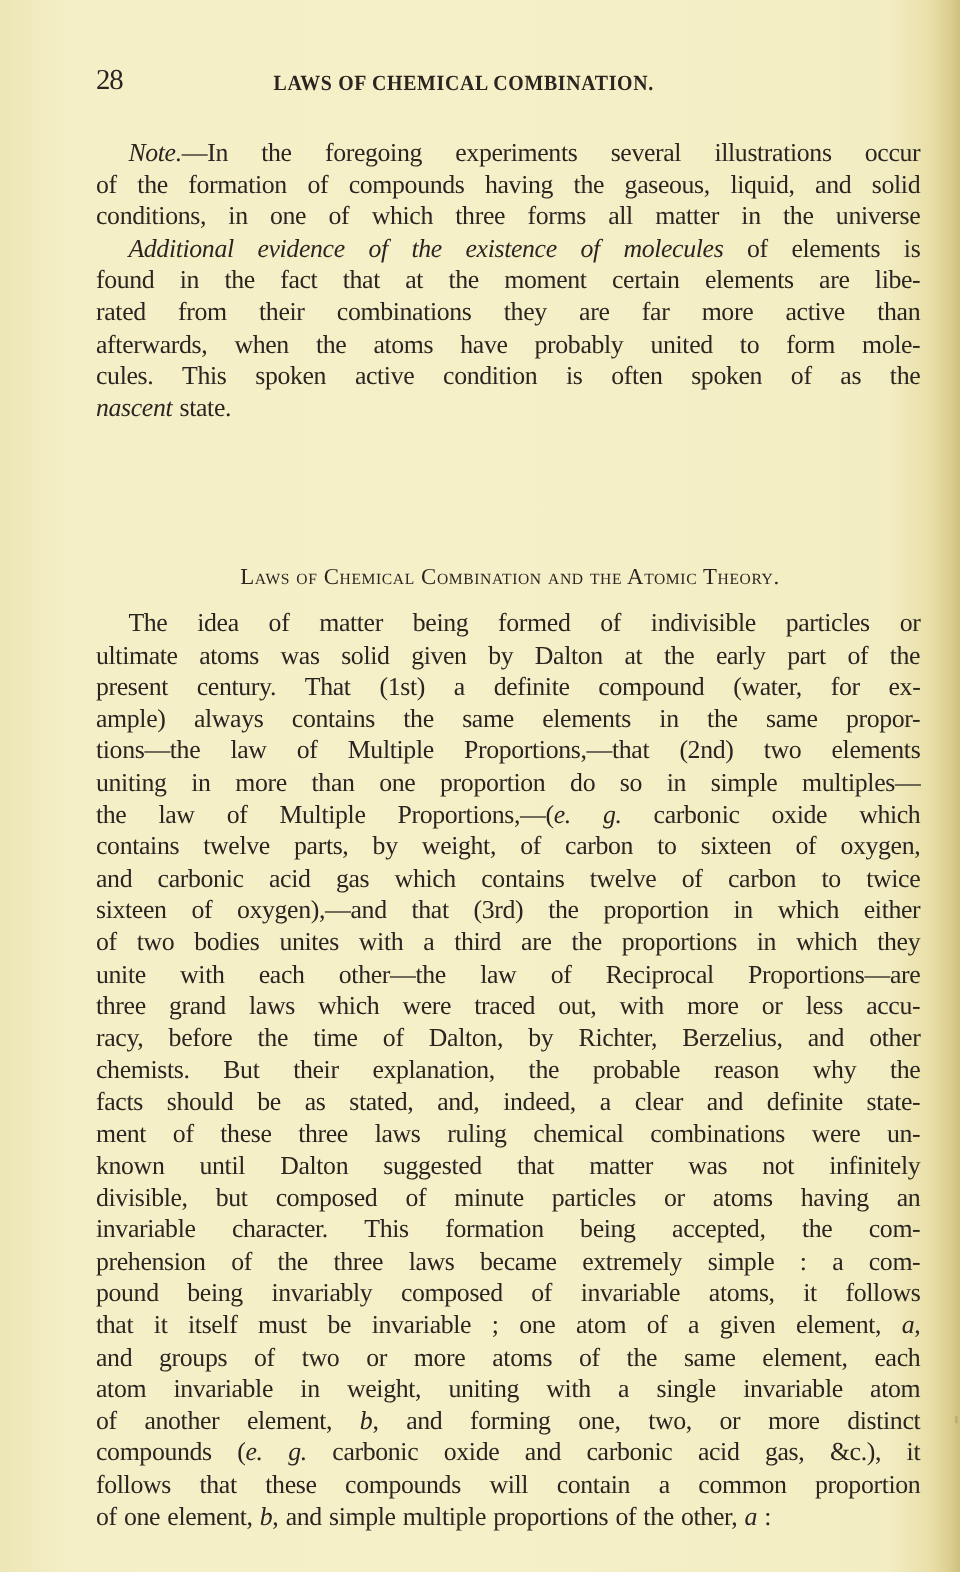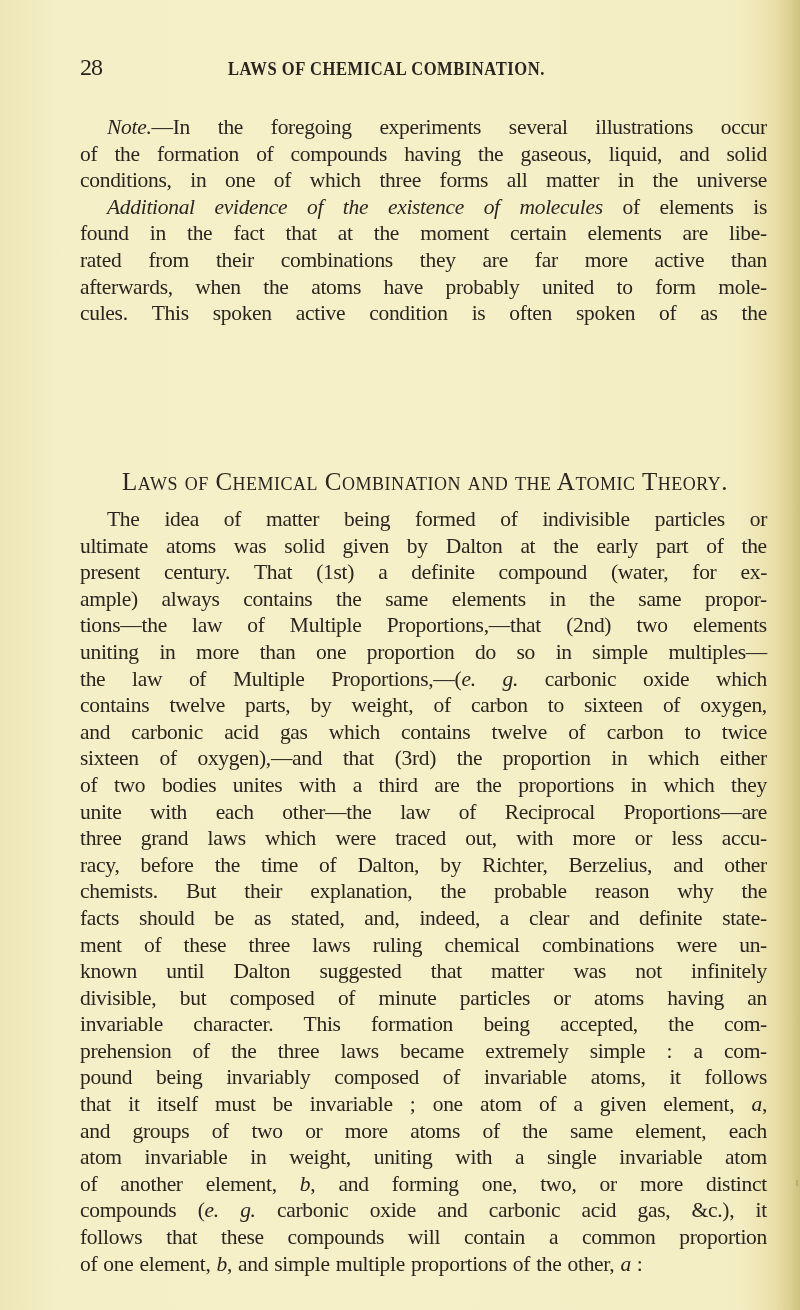--- a/index.html
+++ b/index.html
@@ -28,21 +28,21 @@
       text-align: justify; text-align-last: justify; white-space: nowrap;
       display: flex; justify-content: space-between;
       letter-spacing: -0.3px;
     }
     .line.last { justify-content: flex-start; }
     .line.last span.w { margin-right: 6px; }
     .line.indent { padding-left: 27px; }
     .i { font-style: italic; }
     .section-heading {
       position: absolute; top: 469px; left: 40px; width: 610px;
-      font-size: 25px; line-height: 26px; letter-spacing: 0.5px;
+      font-size: 19px; line-height: 26px; letter-spacing: 0.5px;
       font-variant: small-caps; white-space: nowrap; text-align: center;
     }
     #note-block { top: 114px; }
     #body-block { top: 506px; }
     .edge-mark { position: absolute; width: 2px; height: 6px; background: #b9ac78; }
   </style>
 </head>
 <body>
 
 <div class="page">
@@ -147,20 +147,24 @@
           <span class="w"><span>spoken</span></span>
           <span class="w"><span>active</span></span>
           <span class="w"><span>condition</span></span>
           <span class="w"><span>is</span></span>
           <span class="w"><span>often</span></span>
           <span class="w"><span>spoken</span></span>
           <span class="w"><span>of</span></span>
           <span class="w"><span>as</span></span>
           <span class="w"><span>the</span></span>
         </div>
+        <div class="line last">
+          <span class="w"><span class="i">nascent</span></span>
+          <span class="w"><span>state.</span></span>
+        </div>
       </div>
   </div>
 
   <div class="section-heading">Laws of Chemical Combination and the Atomic Theory.</div>
 
   <div class="block" id="body-block">
     <div>
         <div class="line indent">
           <span class="w"><span>The</span></span>
           <span class="w"><span>idea</span></span>

